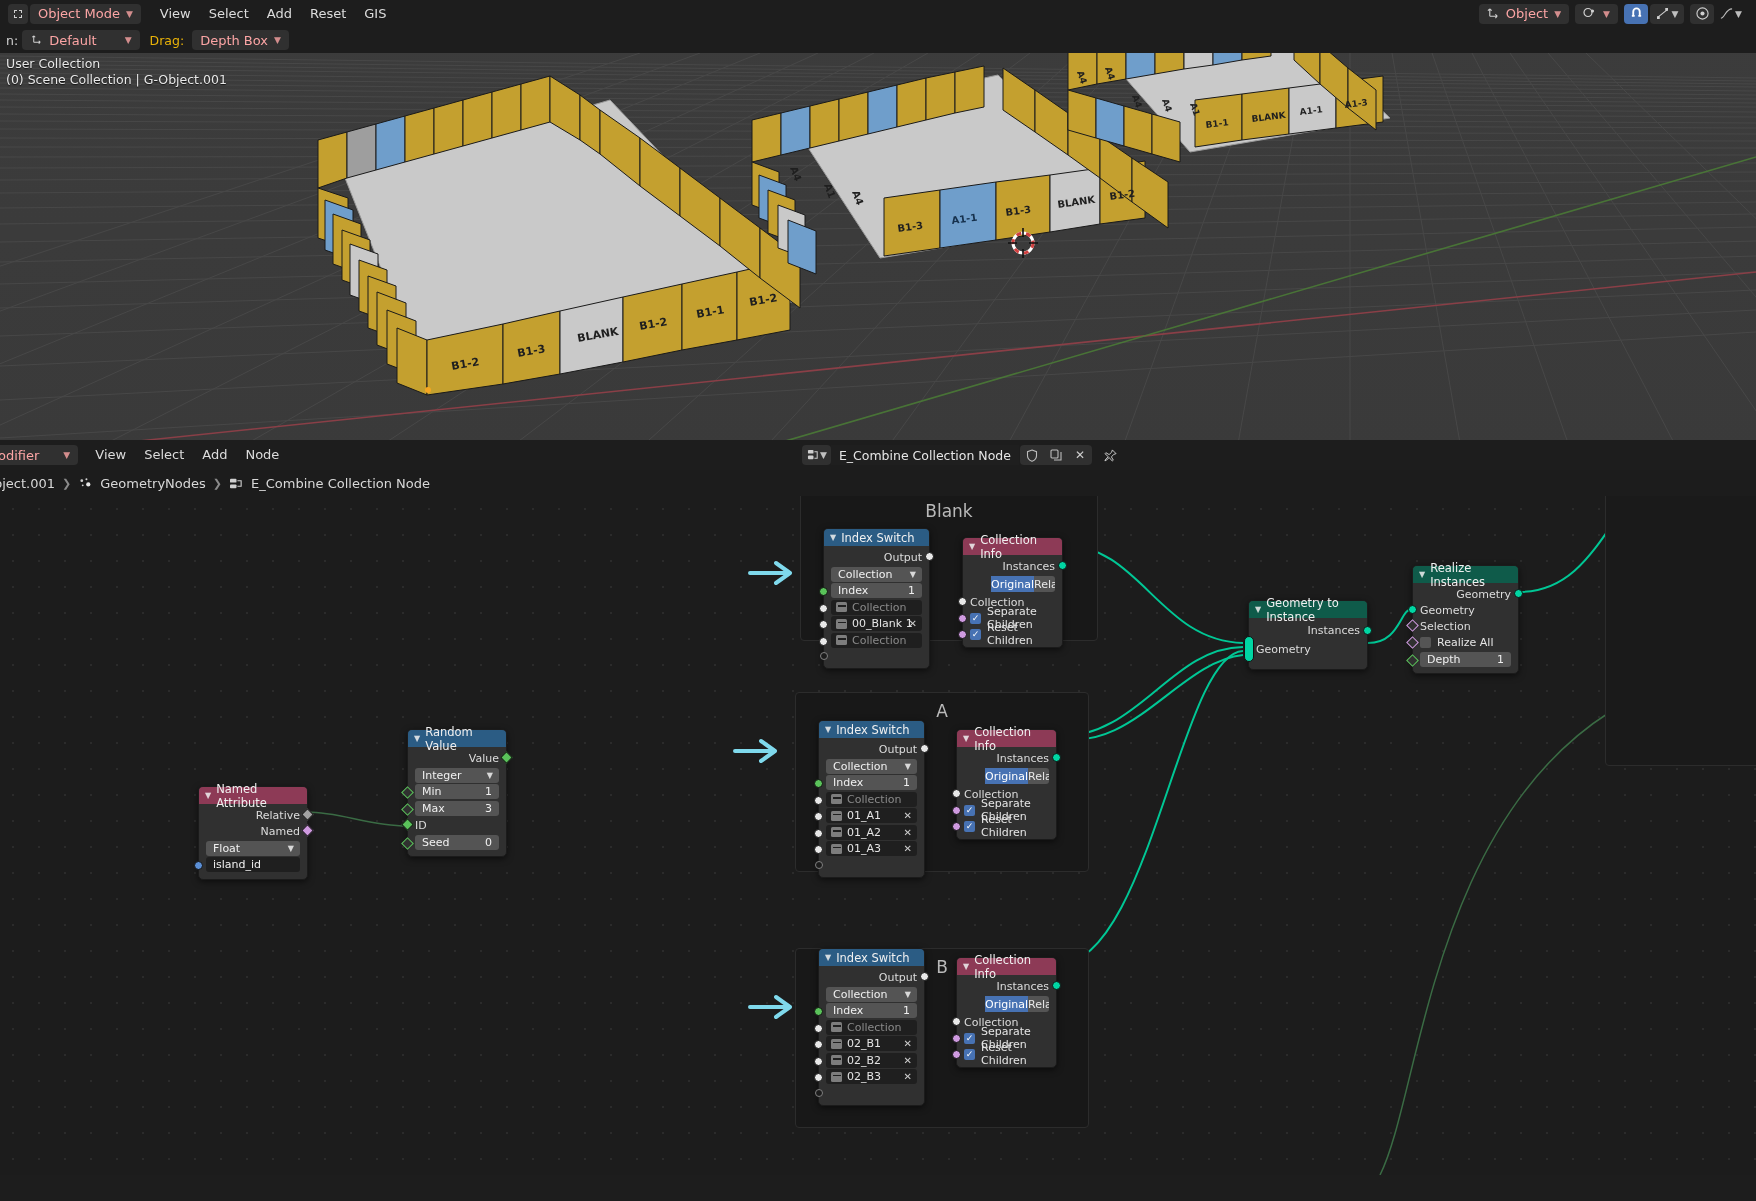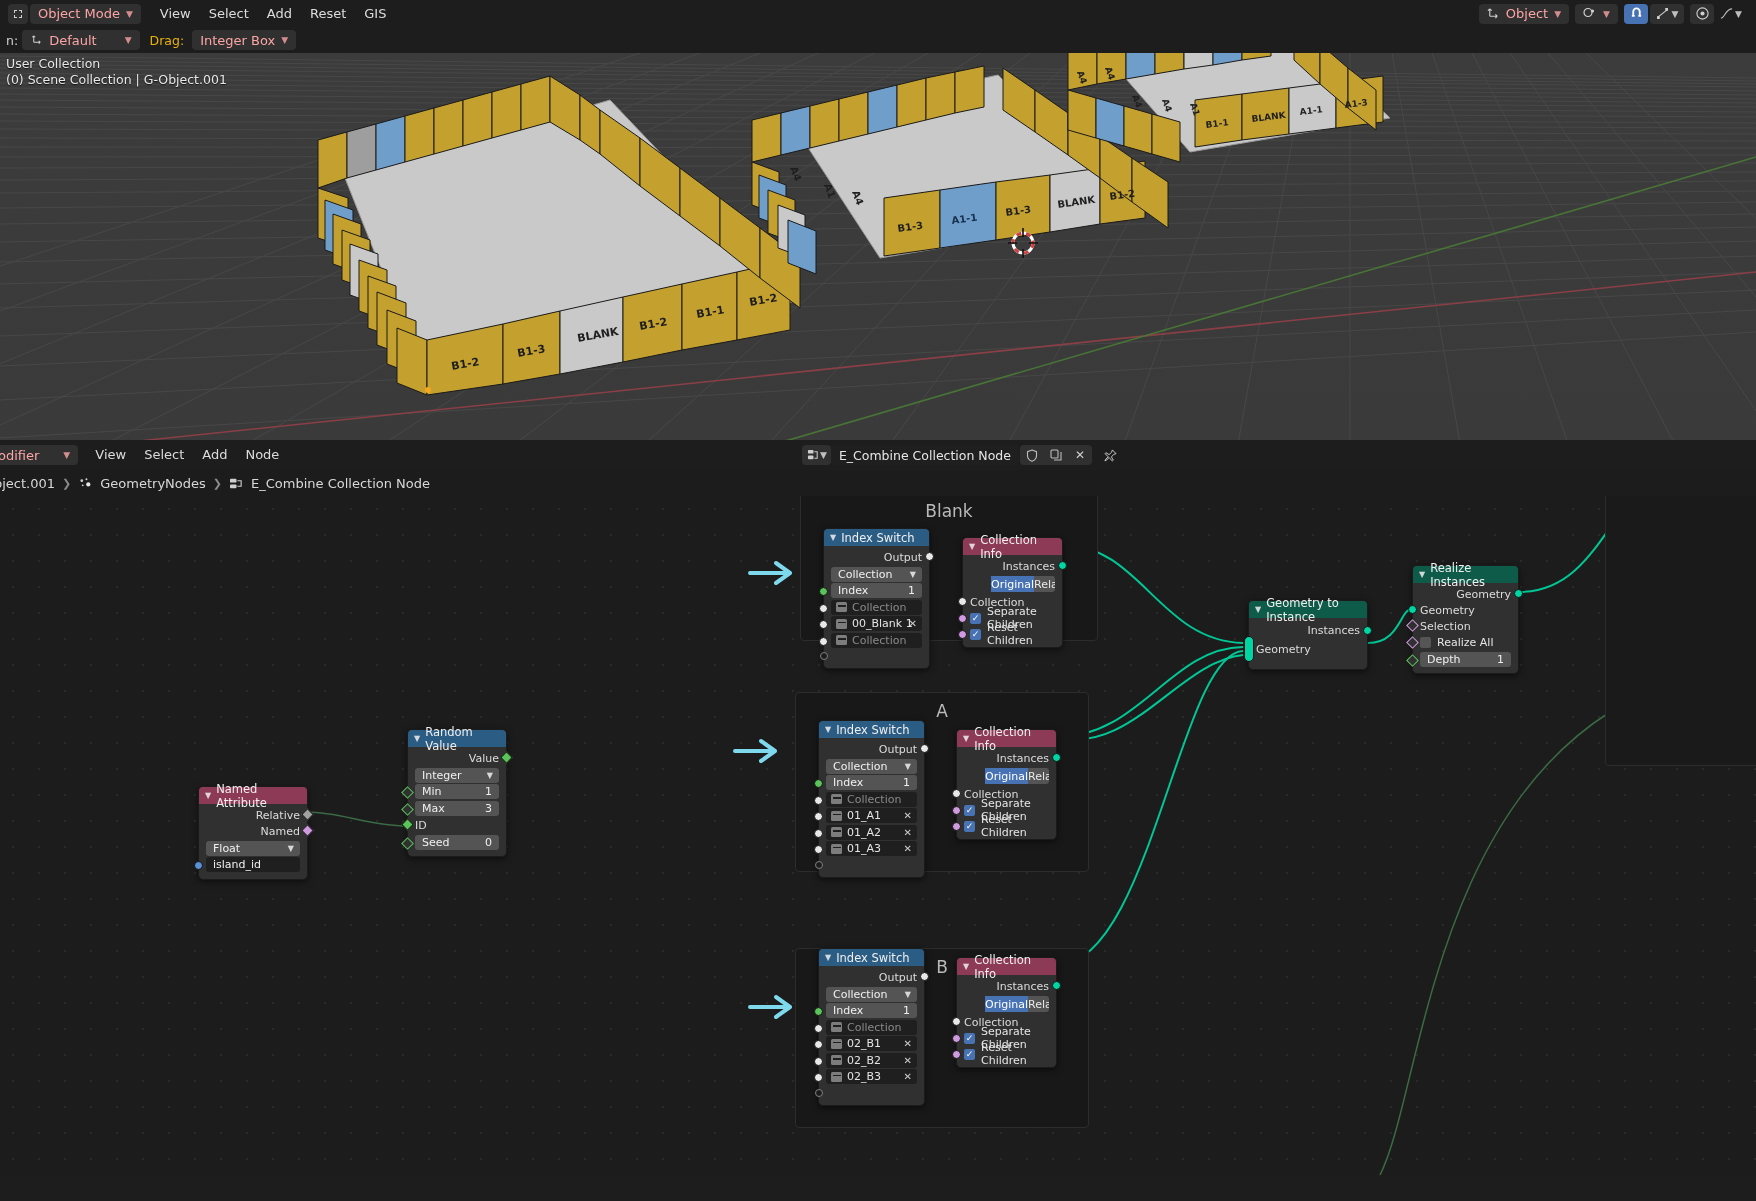--- a/index.html
+++ b/index.html
@@ -437,21 +437,21 @@
       <span>
         <svg width="13" height="12" viewBox="0 0 14 13">
             <path d="M4 10V3M4 3L2.4 4.6M4 3l1.6 1.6M4 10h7M11 10l-1.6-1.6M11 10l-1.6 1.6" stroke="#d0d0d0" stroke-width="1.1" fill="none"></path>
           </svg>
       </span>
       <span>Default</span>
       <span class="chev" style="margin-left:22px">▼</span>
     </div>
     <div style="font-size:12.5px;color:#eab308;padding:0 8px 0 10px;">Drag:</div>
     <div class="hdr-btn">
-      <span>Integer Box</span>
+      <span>Depth Box</span>
       <span class="chev">▼</span>
     </div>
   </div>
 
   <div id="vp-text">
     <div>User Collection</div>
     <div>(0) Scene Collection | G-Object.001</div>
   </div>
 </div>
 

